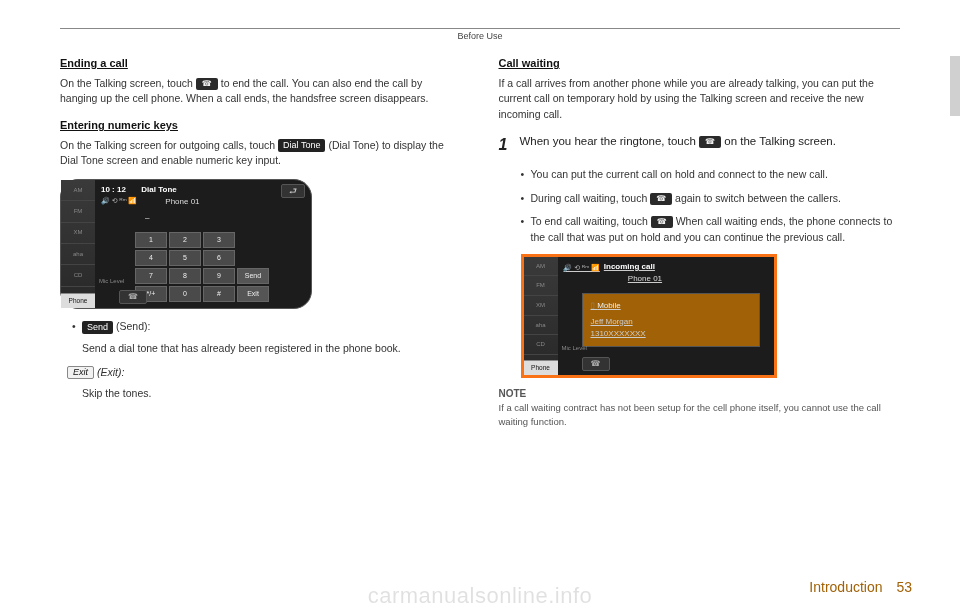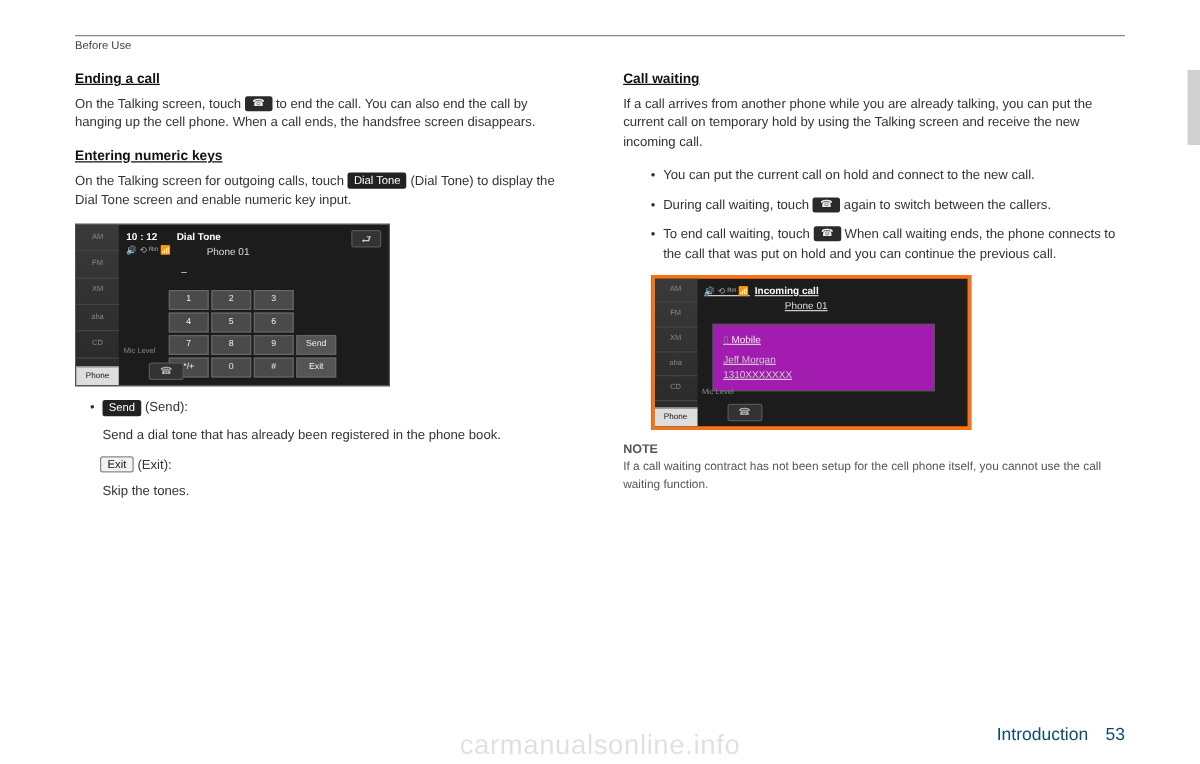--- a/index.html
+++ b/index.html
@@ -18,21 +18,21 @@
     box-sizing: border-box;
     height: 100%;
     position: relative;
   }
   .header-rule {
     border: none;
     border-top: 1px solid #888;
     margin: 0 0 2px 0;
   }
   .header-right {
-    text-align: left;
+    text-align: center;
     font-size: 9px;
     color: #444;
     margin-bottom: 12px;
   }
   .side-tab {
     position: absolute;
     right: 0;
     top: 56px;
     width: 10px;
     height: 60px;
@@ -223,41 +223,41 @@
     color:#ccc;
     font-size:8px;
     text-decoration:underline;
   }
   .ss2 .ss-body2 { margin-left:34px; padding:4px 6px; }
   .note-head { font-weight:bold; color:#555; font-size:10px; margin-top:6px;}
   .note-body { font-size:9.5px; color:#555; line-height:1.45;}
   .footer {
     position:absolute;
     bottom:16px;
-    right:60px;
+    right:48px;
     font-size:14px;
-    color:#0c4a6e;
+    color:#a16207;
     text-align:center;
   }
   .footer .pg { margin-left:10px;}
   .watermark {
     position:absolute;
     bottom:2px;
     left:50%;
     transform:translateX(-50%);
     font-size:22px;
     color:rgba(0,0,0,0.12);
     letter-spacing:0.5px;
     font-weight:300;
   }
   .icons-row { font-size:7px; color:#aaa; }
   .incoming-box {
-    margin:8px 0 0 6px;
+    margin:8px 0 0 18px;
     border:1px solid #555;
-    background:#a21caf;
+    background:#a16207;
     width:160px;
     padding:6px 8px;
     font-size:8px;
     color:#ccc;
   }
   .incoming-box .mob { color:#eee; margin-bottom:4px;}
   .incoming-box .mob::before { content:"▯ "; color:#888;}
 </style>
 </head>
 <body>
@@ -277,21 +277,21 @@
         <span> to end the call. You can also end the call by hanging up the cell phone. When a call ends, the handsfree screen disappears.</span>
       </p>
 
       <div class="sect-head">Entering numeric keys</div>
       <p class="para">
         <span>On the Talking screen for outgoing calls, touch </span>
         <span class="inline-btn">Dial Tone</span>
         <span> (Dial Tone) to display the Dial Tone screen and enable numeric key input.</span>
       </p>
 
-      <div class="screenshot" style="height:128px;">
+      <div class="screenshot" style="height:128px;border-radius:18px;">
         <div class="ss-sidebar">
           <div>AM</div>
           <div>FM</div>
           <div>XM</div>
           <div>aha</div>
           <div>CD</div>
           <div></div>
         </div>
         <div class="ss-body">
           <div class="ss-topbar">
@@ -329,30 +329,38 @@
         <div class="hangup">☎</div>
         <div class="phonetab">Phone</div>
       </div>
 
       <ul class="bullet-list">
         <li>
           <span class="inline-btn">Send</span><span> (Send):</span>
         </li>
       </ul>
       <div class="indent-text">Send a dial tone that has already been registered in the phone book.</div>
-      <div style="margin-left:20px;">
+      <div style="margin-left:7px;font-style:italic;">
         <span class="inline-btn-light">Exit</span><span> (Exit):</span>
       </div>
       <div class="indent-text" style="margin-top:6px;">Skip the tones.</div>
     </div>
 
     <div class="col">
       <div class="sect-head">Call waiting</div>
       <p class="para">If a call arrives from another phone while you are already talking, you can put the current call on temporary hold by using the Talking screen and receive the new incoming call.</p>
 
+      <div>
+        <span class="step-num">1</span>
+        <span class="step-body">
+          <span>When you hear the ringtone, touch </span>
+          <span class="inline-icon"></span>
+          <span> on the Talking screen.</span>
+        </span>
+      </div>
 
       <ul class="sub-bullets">
         <li>You can put the current call on hold and connect to the new call.</li>
         <li>
           <span>During call waiting, touch </span>
           <span class="inline-icon"></span>
           <span> again to switch between the callers.</span>
         </li>
         <li>
           <span>To end call waiting, touch </span>

